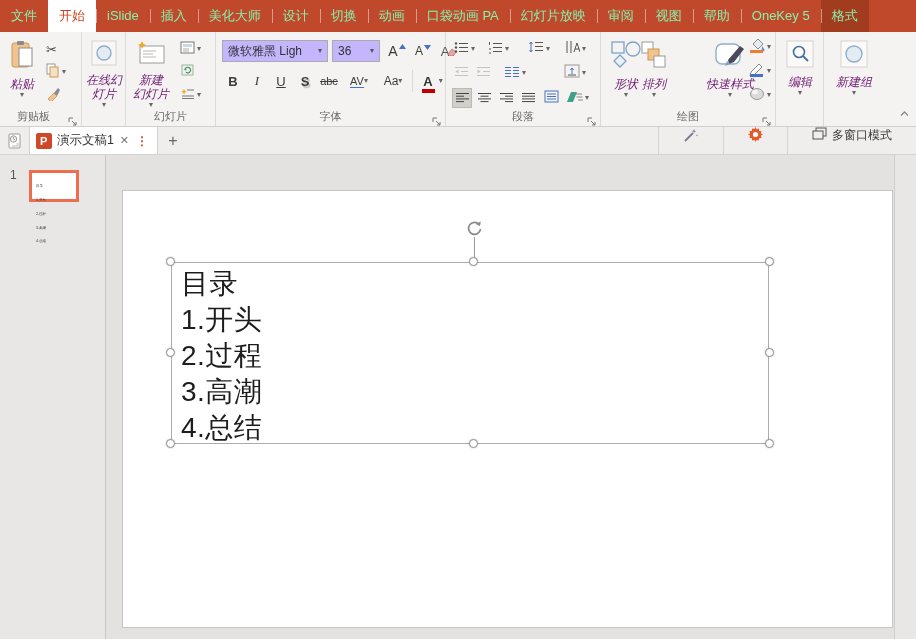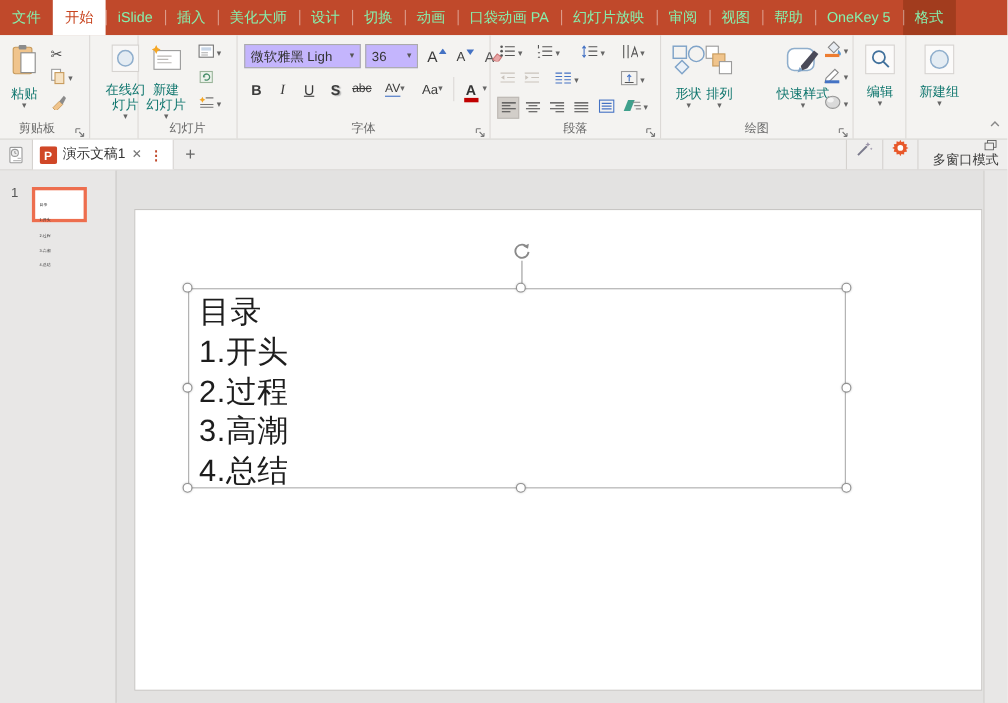--- a/index.html
+++ b/index.html
@@ -19,22 +19,22 @@
 
   
   .ribbon { position:absolute; left:0; top:32px; width:916px; height:95px;
     background:#F4F3F1; border-bottom:1px solid #D2CFCC; }
   .rgroup { position:absolute; top:0; height:94px; border-right:1px solid #DCD9D6; }
   .grouplabel { position:absolute; bottom:2px; left:0; right:0; text-align:center;
     font-size:11px; color:#696969; }
   .launcher { position:absolute; bottom:3px; right:3px; width:10px; height:10px; }
   .bigbtn { position:absolute; display:flex; flex-direction:column; align-items:center;
     cursor:pointer; padding-top:4px; }
-  .bigbtn .lbl { font-size:12px; color:#0f766e; text-align:center; white-space:pre-line;
-    line-height:14px; margin-top:3px; }
+  .bigbtn .lbl { font-size:12px; color:#701a75; text-align:center; white-space:pre-line;
+    line-height:14px; margin-top:3px;font-style:italic; }
   .dd { font-size:8px; color:#666; line-height:8px; }
   .mini { position:absolute; width:20px; height:18px; display:flex; align-items:center;
     cursor:pointer; }
   .mini .dd { margin-left:2px; }
   .combo { position:absolute; height:22px; background:#c4b5fd; border:1px solid #ABABAB;
     display:flex; align-items:center; font-size:12px; color:#333; }
   .combo .val { flex:1; padding-left:5px; white-space:nowrap; overflow:hidden; }
   .combo .dd { width:14px; text-align:center; color:#555; }
   .tbtn { position:absolute; width:22px; height:22px; display:flex; align-items:center;
     justify-content:center; font-size:13px; color:#3b3b3b; cursor:pointer; }
@@ -49,21 +49,21 @@
   .histbtn { width:30px; border-right:1px solid #D5D2CF; display:flex;
     align-items:center; justify-content:center; }
   .doctab { width:128px; background:#fff; border-right:1px solid #D5D2CF;
     display:flex; align-items:center; padding:0 6px; }
   .doctab .tname { font-size:12.5px; color:#333; flex:1; margin-left:5px; }
   .tclose { color:#777; font-size:11px; padding:0 4px; }
   .tmore { color:#C0492B; font-size:12px; padding:0 3px; font-weight:bold; }
   .addtab { width:30px; display:flex; align-items:center; justify-content:center;
     color:#666; font-size:16px; }
   .tab-right { margin-left:auto; display:flex; align-items:stretch; }
-  .tr-btn { display:flex; align-items:flex-end; padding:0 8px; border-left:1px solid #D5D2CF;flex-direction:column; }
+  .tr-btn { display:flex; align-items:flex-start; padding:0 24px; border-left:1px solid #D5D2CF; }
   .mw-label { font-size:12px; color:#3b3b3b; margin-left:5px; }
 
   
   .thumbpanel { position:absolute; left:0; top:155px; width:106px; height:484px;
     background:#E8E7E6; border-right:1px solid #C9C7C5; }
   .slidenum { position:absolute; left:10px; top:13px; font-size:12px; color:#555; }
   .thumb { position:absolute; left:29px; top:15px; width:50px; height:32px;
     background:#fff; border:3px solid #ED6E4E; }
   .thumbtext { position:absolute; left:4px; top:2px; font-size:3.5px; line-height:4.6px;
     color:#333; font-weight:300; white-space:pre; }
@@ -146,21 +146,21 @@
       <div class="grouplabel" style="right:14px">剪贴板</div>
       <div class="launcher">
         <svg width="10" height="10" viewBox="0 0 10 10">
             <path d="M1 1h4M1 1v4" stroke="#777" fill="none"></path>
             <path d="M4 4l4 4M8 8v-3M8 8H5" stroke="#777" fill="none"></path>
           </svg>
       </div>
     </div>
 
     <div class="rgroup" style="left:82px;width:44px">
-      <div class="bigbtn" style="left:12px;top:4px;width:40px">
+      <div class="bigbtn" style="left:2px;top:4px;width:40px">
         <span>
           <svg width="26" height="26" viewBox="0 0 26 26">
               <rect x="1" y="1" width="24" height="24" fill="#F8F7F6" stroke="#D6D3D0"></rect>
               <circle cx="13" cy="13" r="7" fill="#E4ECF3" stroke="#8FAECC" stroke-width="1.4"></circle>
             </svg>
         </span>
         <span class="lbl">在线幻
 灯片</span>
           <span class="dd">▾</span>
       </div>

